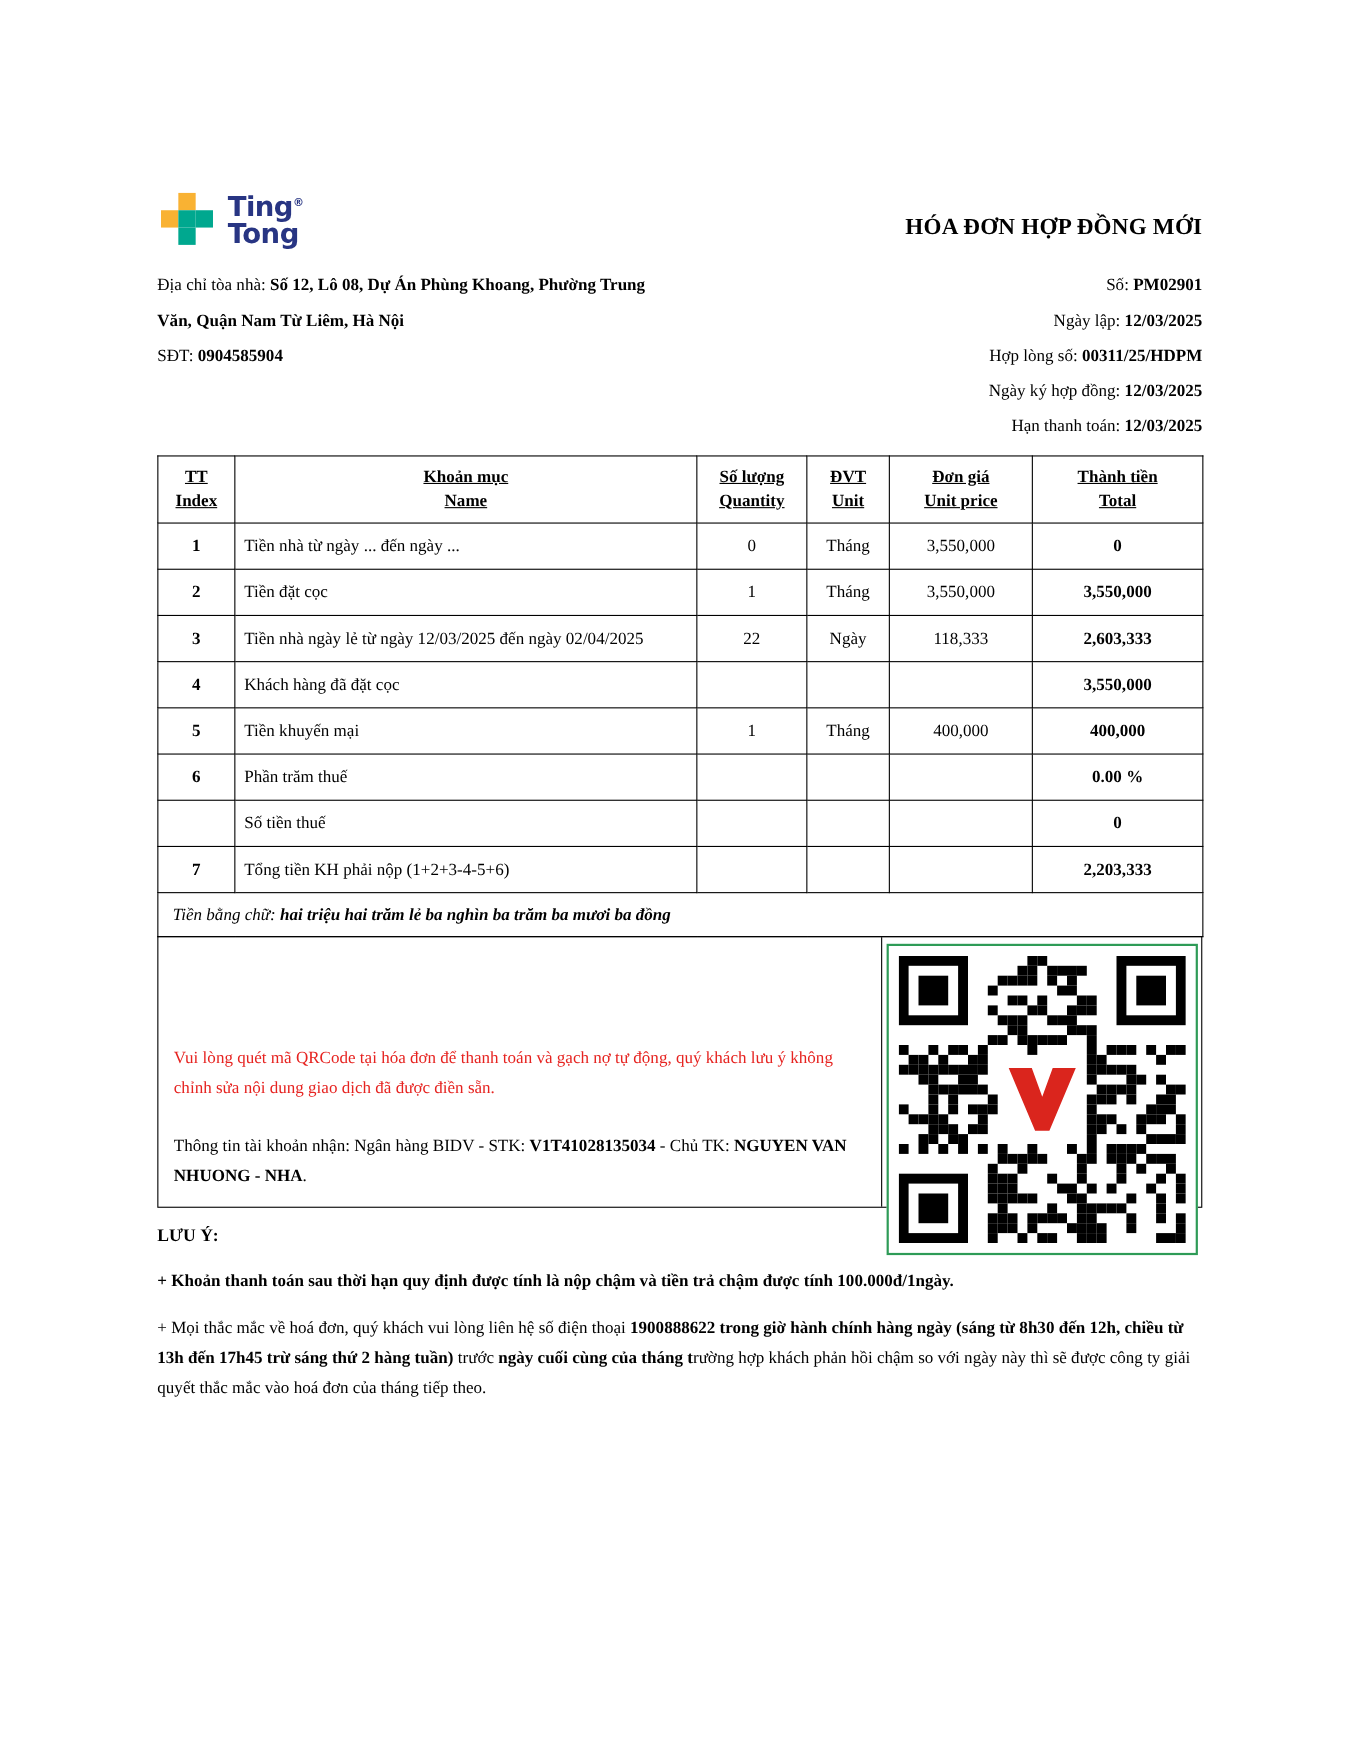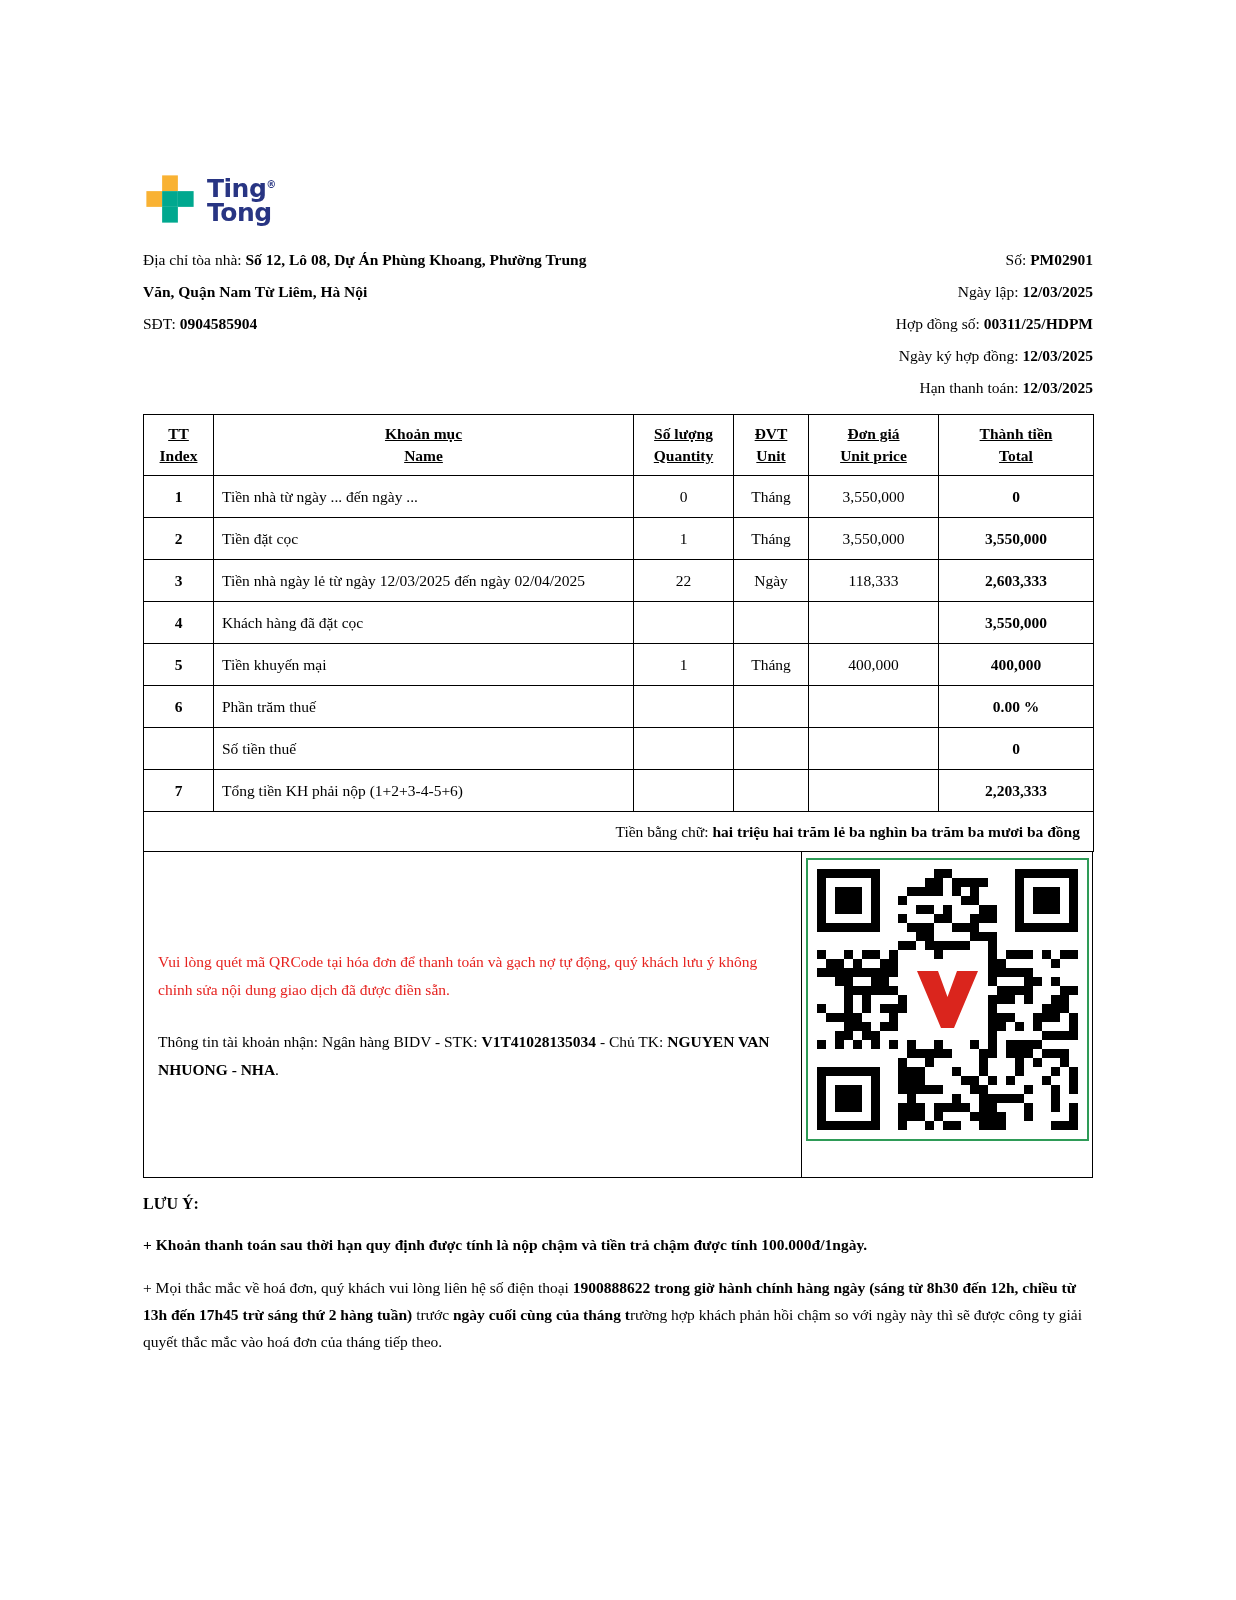--- a/index.html
+++ b/index.html
@@ -36,26 +36,26 @@
 
   
   table.items{border-collapse:collapse;width:950px;margin-top:10px;table-layout:fixed;}
   table.items th, table.items td{border:1px solid #000;vertical-align:middle;}
   table.items th{font-weight:bold;text-align:center;padding:8px 4px;line-height:22px;font-size:15.5px;text-decoration:underline;}
   table.items td{padding:10px 8px;font-size:15.5px;line-height:21px;}
   td.c-idx{text-align:center;font-weight:bold;}
   td.c-name{text-align:left;padding-left:13px;padding-right:12px;}
   td.c-num{text-align:center;}
   td.c-total{text-align:center;font-weight:bold;}
-  tr.words td{padding:9px 13px;text-align:right;}
+  tr.words td{font-style:italic;padding:9px 13px;}
   tr.words .words-value{font-weight:bold;}
 
   
   .payment{
-    display:flex;width:950px;border:1px solid #000;margin-top:-1px;height:327px;
+    display:flex;width:950px;border:1px solid #000;margin-top:-1px;height:247px;
   }
   .pay-left{flex:1;border-right:1px solid #000;padding:96px 22px 18px 14px;}
   .pay-right{width:290px;padding:5px 0 0 0;display:flex;flex-direction:column;align-items:center;}
   .qr-note{color:var(--accent_red);line-height:28px;margin-bottom:24px;}
   .account-line{line-height:28px;}
   .qr-frame{border:2px solid var(--qr_green);background:#fff;padding:9px;margin-top:1px;}
   .qr{width:261px;height:261px;display:block;}
 
   
   .notes{margin-top:17px;}
@@ -76,31 +76,32 @@
         <rect x="3" y="17" width="14" height="14" style="fill:var(--brand_yellow)"></rect>
         <rect x="17" y="17" width="14" height="14" style="fill:var(--brand_green)"></rect>
         <rect x="31" y="17" width="14" height="14" style="fill:var(--brand_green)"></rect>
         <rect x="17" y="31" width="14" height="14" style="fill:var(--brand_green)"></rect>
       </svg>
       <div class="logo-text">
         <div><span>Ting</span><span class="reg">®</span></div>
         <div>Tong</div>
       </div>
     </div>
+    <h1 class="doc-title">HÓA ĐƠN HỢP ĐỒNG MỚI</h1>
   </div>
 
   <div class="info">
     <div class="info-left">
       <p><span>Địa chỉ tòa nhà:</span> <b>Số 12, Lô 08, Dự Án Phùng Khoang, Phường Trung Văn, Quận Nam Từ Liêm, Hà Nội</b></p>
       <p><span>SĐT:</span> <b>0904585904</b></p>
     </div>
     <div class="info-right">
       <p><span>Số:</span> <b>PM02901</b></p>
       <p><span>Ngày lập:</span> <b>12/03/2025</b></p>
-      <p><span>Hợp đồng số:</span> <b>00311/25/HDPM</b></p>
+      <p><span>Hợp lòng số:</span> <b>00311/25/HDPM</b></p>
       <p><span>Ngày ký hợp đồng:</span> <b>12/03/2025</b></p>
       <p><span>Hạn thanh toán:</span> <b>12/03/2025</b></p>
     </div>
   </div>
 
   <table class="items">
     <colgroup>
       <col style="width:70px">
         <col style="width:420px">
         <col style="width:100px">

